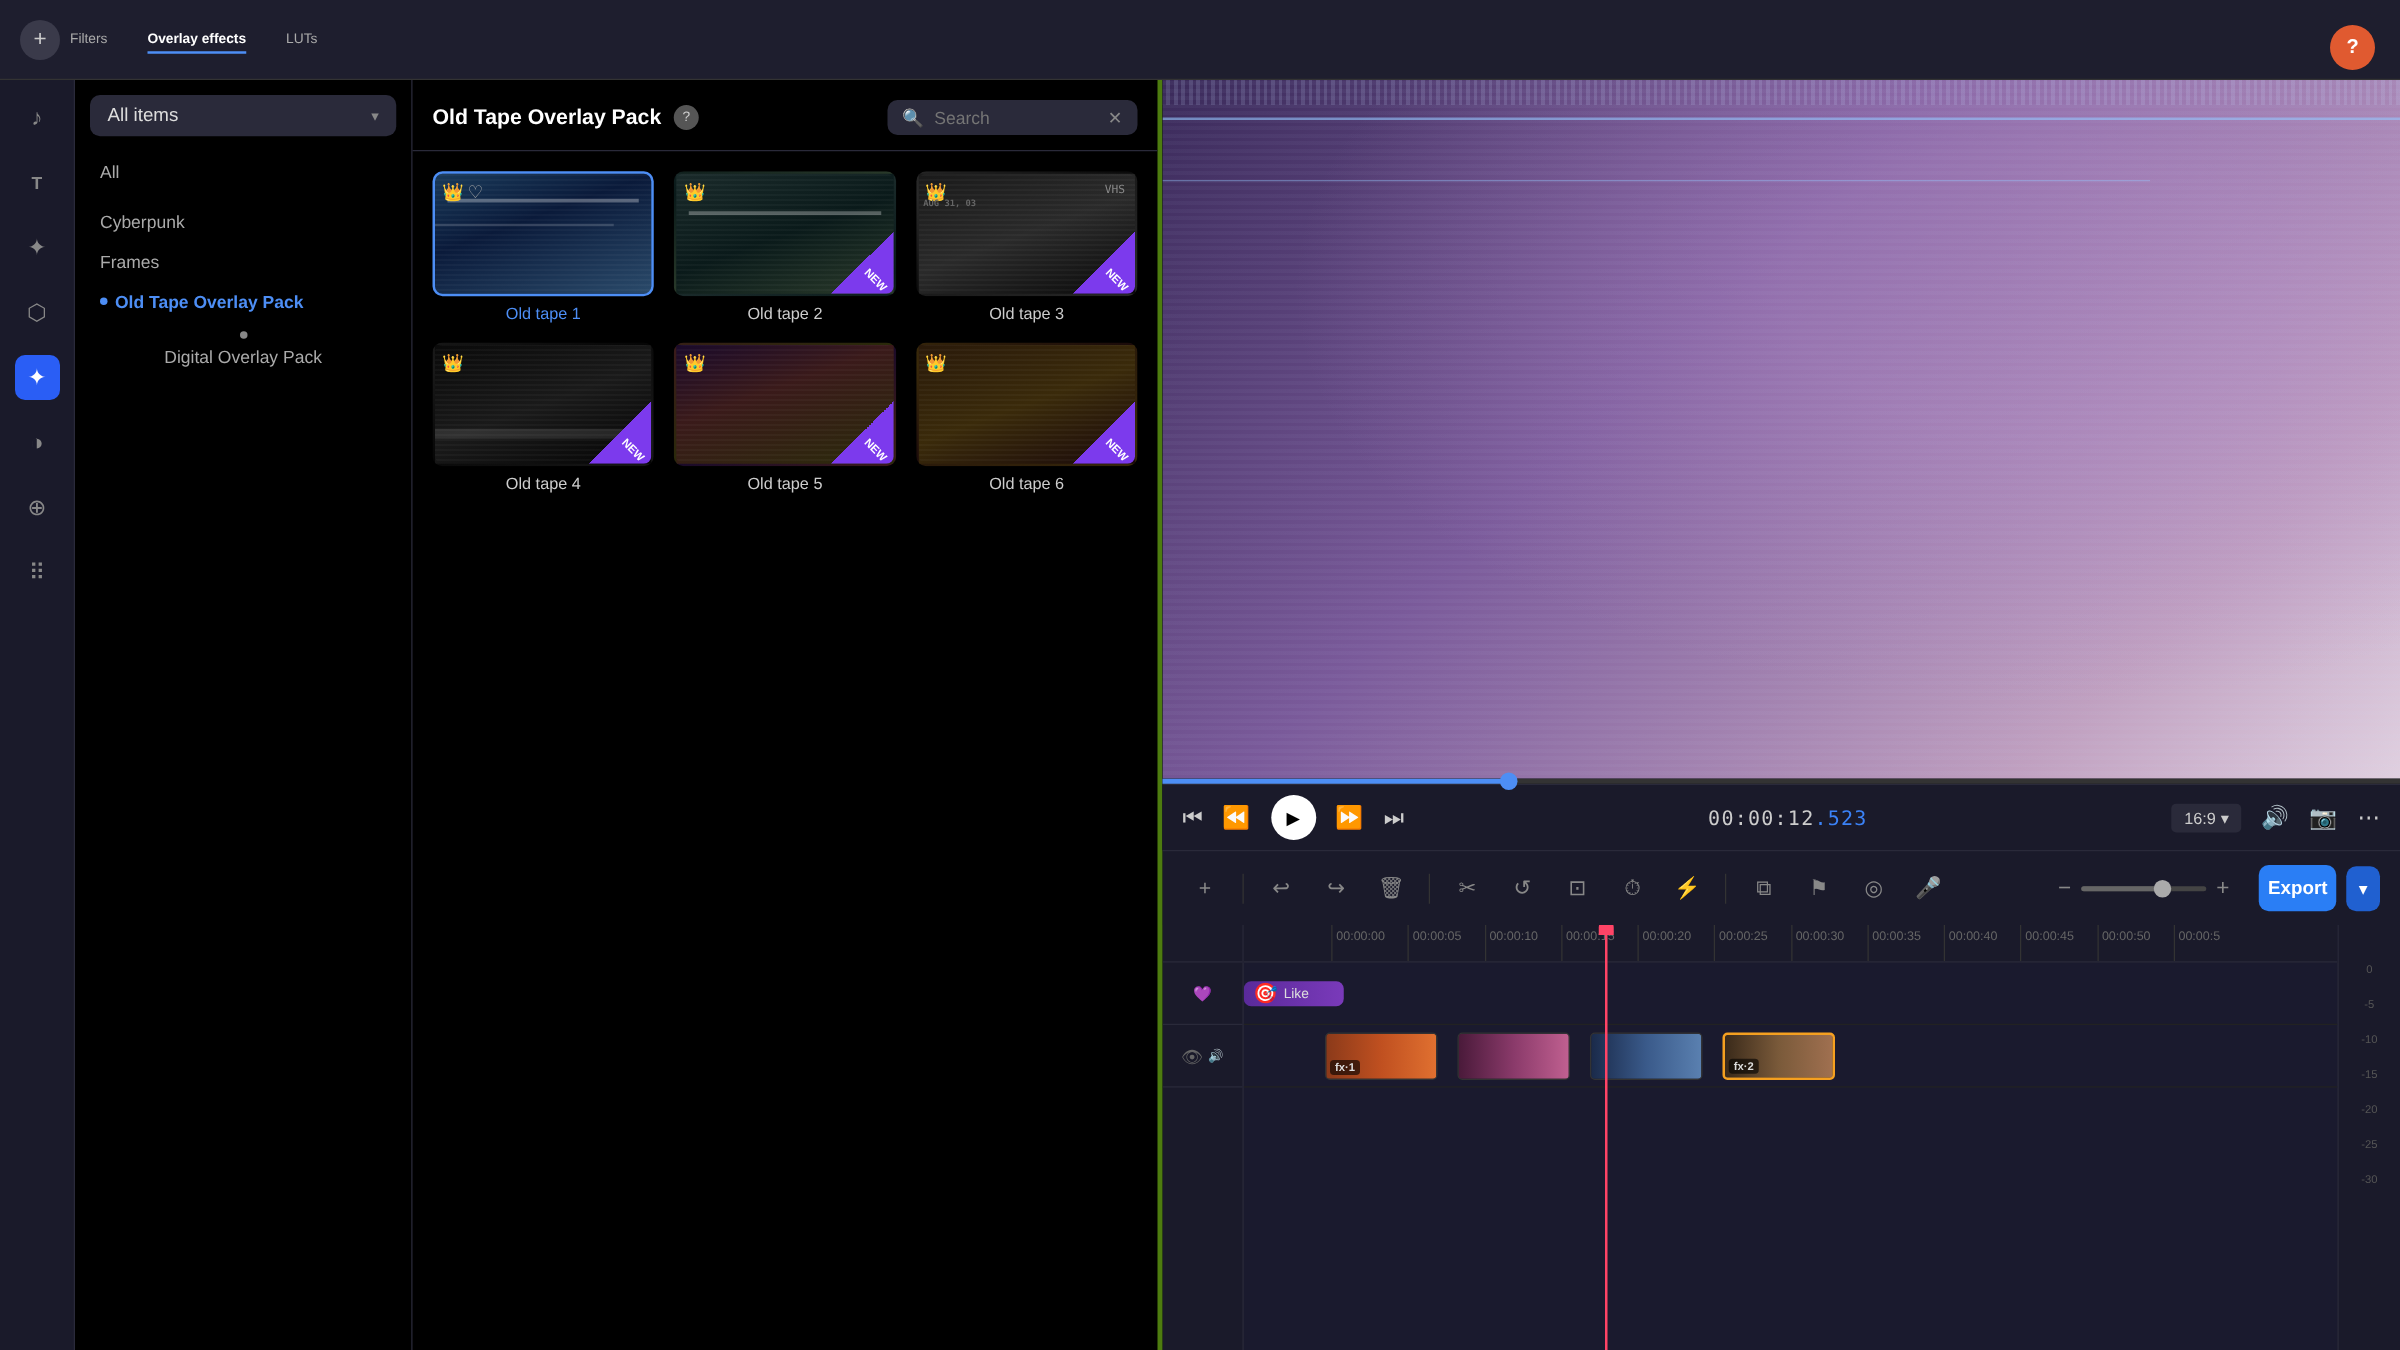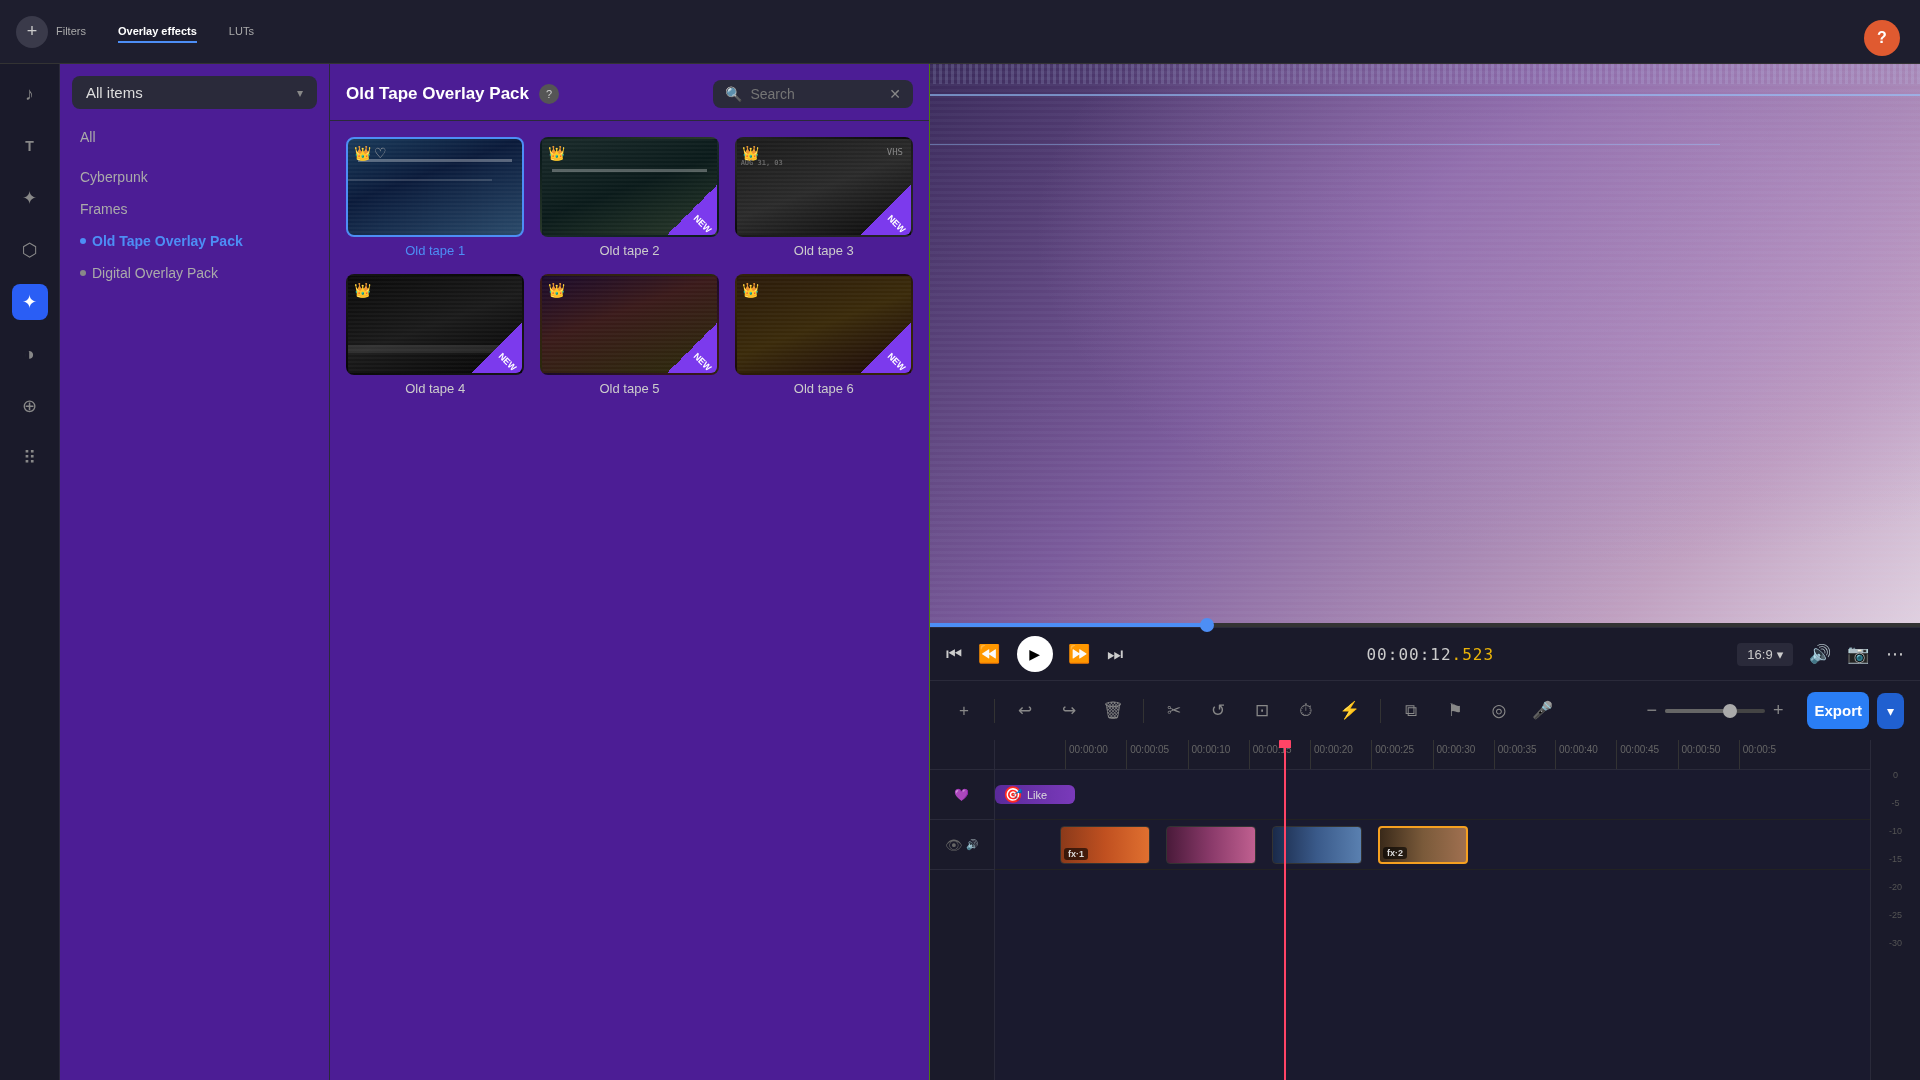--- a/index.html
+++ b/index.html
@@ -79,24 +79,24 @@
       font-size: 18px;
     }
     .sidebar-icon.active {
       background: #2a5ef5;
       color: #fff;
     }
 
     
     .effects-panel {
       width: 870px;
-      background: #4c1d95;
+      background: #000000;
       display: flex;
       flex-direction: column;
-      border-right: 1px solid #4d7c0f;
+      border-right: 4px solid #4d7c0f;
       flex-shrink: 0;
     }
 
     .effects-left {
       width: 270px;
       border-right: 1px solid #2a2a3a;
       padding: 12px 0;
       flex-shrink: 0;
     }
     .effects-right {
@@ -356,21 +356,21 @@
       gap: 16px;
       border-top: 1px solid #2a2a3a;
       flex-shrink: 0;
     }
     .time-display {
       font-size: 16px;
       color: #ccc;
       font-family: monospace;
       letter-spacing: 1px;
     }
-    .time-display .frac { color: #eab308; }
+    .time-display .frac { color: #3b82f6; }
     .ctrl-btn {
       background: none; border: none;
       color: #ccc; cursor: pointer;
       font-size: 18px;
       display: flex; align-items: center;
     }
     .ctrl-btn.play {
       width: 36px; height: 36px;
       background: #fff;
       border-radius: 50%;
@@ -659,21 +659,21 @@
           <span>All items</span>
           <span class="chevron">▾</span>
         </div>
         <div class="sidebar-nav-item">All</div>
         <div class="sidebar-nav-item" style="margin-top:8px;">Cyberpunk</div>
         <div class="sidebar-nav-item">Frames</div>
         <div class="sidebar-nav-item active-pack">
           <span class="bullet"></span>
           <span>Old Tape Overlay Pack</span>
         </div>
-        <div class="sidebar-nav-item" style="display:flex;align-items:center;gap:6px;">
+        <div class="sidebar-nav-item" style="display:flex;align-items:center;gap:6px;flex-direction:column;">
           <span style="width:6px;height:6px;border-radius:50%;background:#888;display:inline-block;"></span>
           <span>Digital Overlay Pack</span>
         </div>
       </div>
 
       <div class="effects-right">
         <div class="pack-header">
           <h2>Old Tape Overlay Pack</h2>
           <div class="help-icon">?</div>
           <div class="search-bar">

